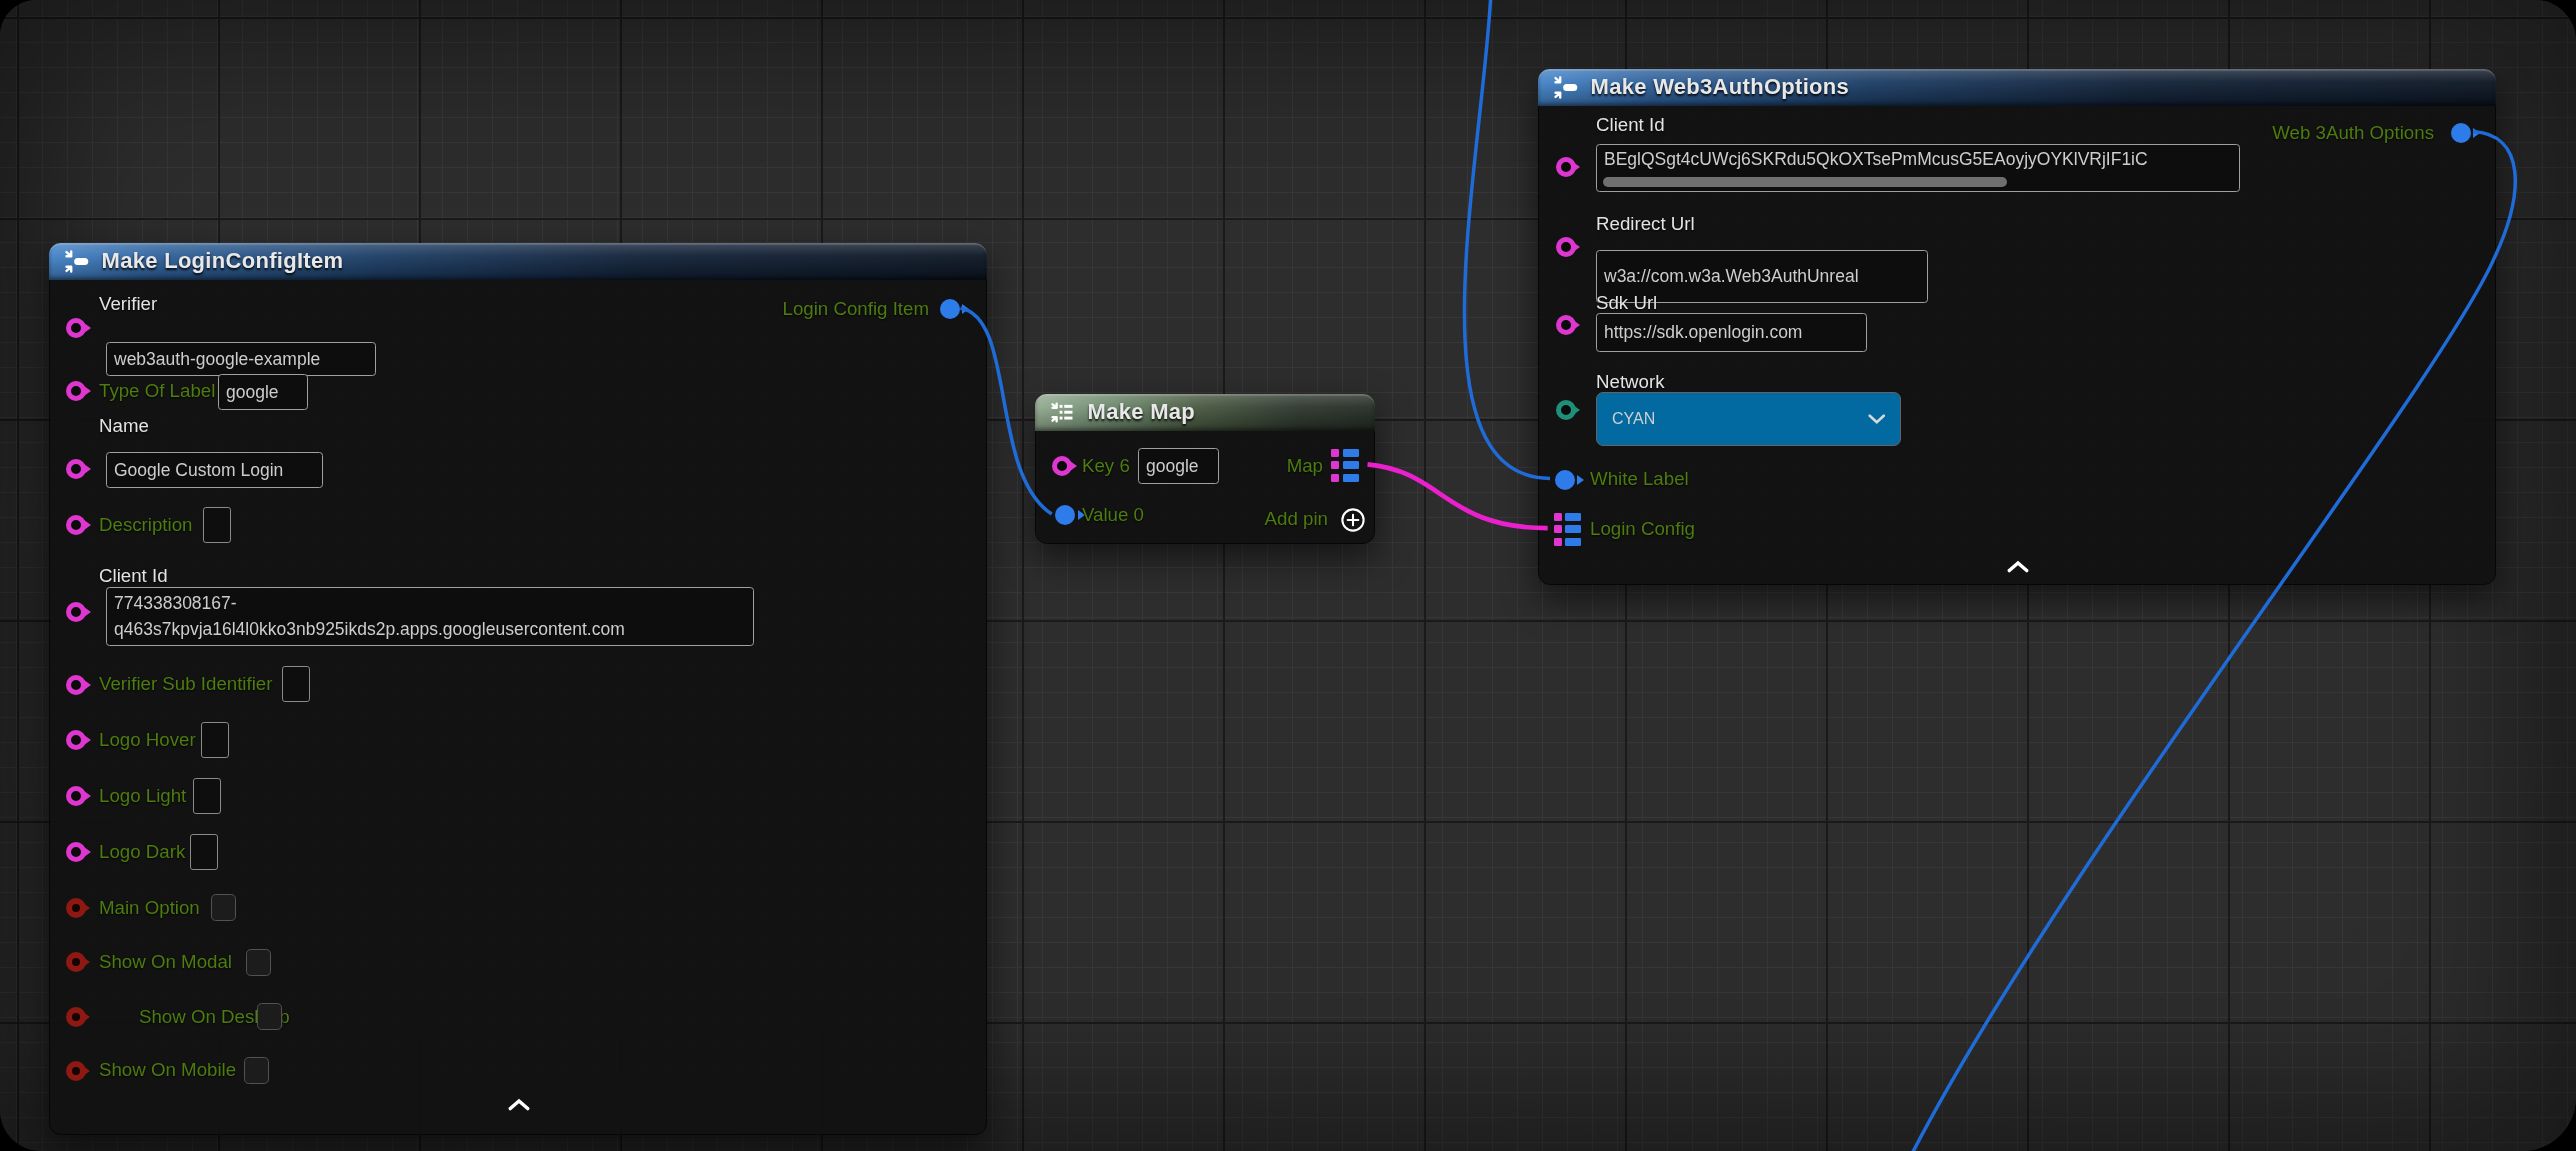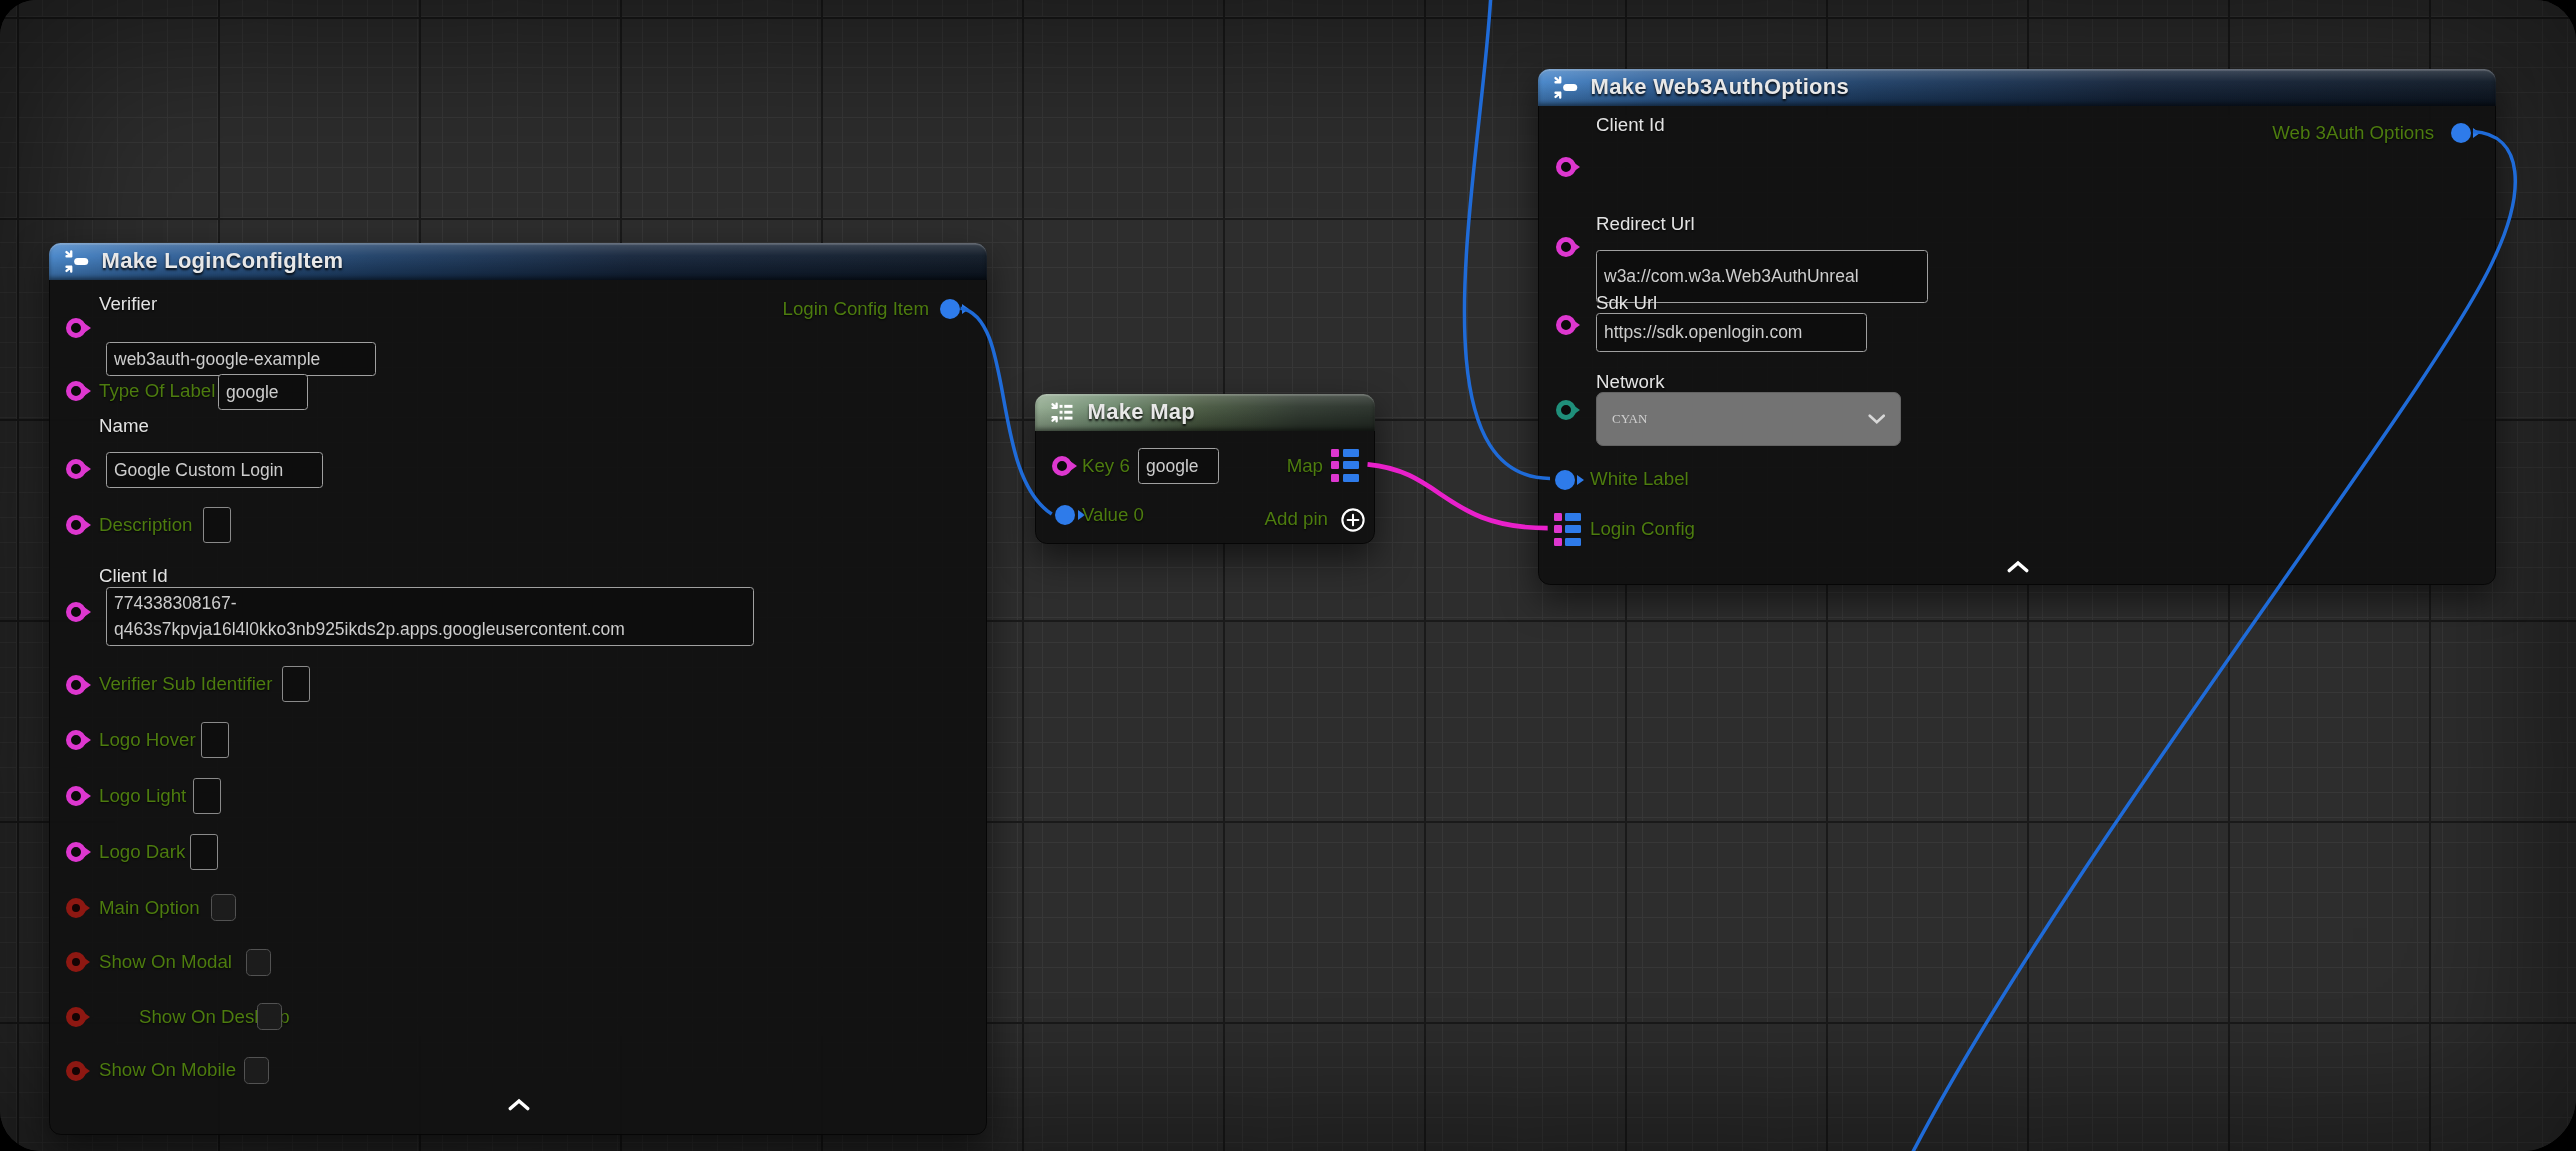--- a/index.html
+++ b/index.html
@@ -51,23 +51,23 @@
       text-shadow:0 1.2px 1.8px rgba(0,0,0,.8);}
   .field{position:absolute;box-sizing:border-box;background:#0d0d0d;border:1.8px solid #a0a0a0;
       border-radius:3.5px;color:#cdcdcd;font-size:17.5px;display:flex;align-items:center;
       padding:1.2px 7px;overflow:hidden;white-space:nowrap;}
   .field-multi{white-space:normal;overflow-wrap:break-word;word-break:break-word;
       align-items:flex-start;line-height:26px;padding-top:2.3px;}
   .field-empty{background:#0e0e0e;border:1.8px solid #8a8a8a;border-radius:2.9px;}
   .checkbox{position:absolute;box-sizing:border-box;width:24.6px;height:27px;background:#1c1c1c;
       border:1.8px solid #525252;border-radius:4.7px;}
   .hscroll{position:absolute;left:5.8px;bottom:4.1px;height:10px;width:63%;background:#6f6f6f;border-radius:5.3px;}
-  .dropdown{position:absolute;box-sizing:border-box;background:#737373;border:1.8px solid #636363;
-      border-radius:7px;color:#cfcfcf;font-size:13px;display:flex;align-items:center;
-      justify-content:space-between;padding:0 15px;font-family:Liberation Serif, serif;}
+  .dropdown{position:absolute;box-sizing:border-box;background:#0369a1;border:1.8px solid #636363;
+      border-radius:7px;color:#cfcfcf;font-size:16px;display:flex;align-items:center;
+      justify-content:space-between;padding:0 15px;}
   .collapse{position:absolute;transform:translateX(-50%);cursor:pointer;}
 
   
   .wires{position:absolute;inset:0;z-index:40;pointer-events:none;}
   .wires path{pointer-events:stroke;}
 </style>
 </head>
 <body>
 
 <div class="canvas">
@@ -204,20 +204,24 @@
             <path d="M6 39 L14 32 M14 32 v8 M14 32 h-8"></path>
           </g>
           <rect x="19" y="17" width="24" height="12" rx="6" fill="#fff"></rect>
         </svg>
       </span>
       <span class="ntitle">Make Web3AuthOptions</span>
     </div>
 
     <div class="flabel" style="left:57px;top:44px;">Client Id</div>
     <div class="pin ring" style="--c:#dd37cf;left:17px;top:87px;"></div>
+    <div class="field" style="left:57px;top:74px;width:644px;height:48px;align-items:flex-start;padding-top:3.5px;">
+      <span>BEglQSgt4cUWcj6SKRdu5QkOXTsePmMcusG5EAoyjyOYKlVRjIF1iC</span>
+      <span class="hscroll"></span>
+    </div>
 
     <div class="plabel" style="right:61px;top:63px;">Web 3Auth Options</div>
     <div class="pin solid" style="--c:#2e7bea;left:912px;top:53px;"></div>
 
     <div class="flabel" style="left:57px;top:143px;">Redirect Url</div>
     <div class="pin ring" style="--c:#dd37cf;left:17px;top:167px;"></div>
     <div class="field" style="left:57px;top:180px;width:332px;height:53px;">w3a://com.w3a.Web3AuthUnreal</div>
 
     <div class="flabel" style="left:57px;top:222px;">Sdk Url</div>
     <div class="pin ring" style="--c:#dd37cf;left:17px;top:245px;"></div>

